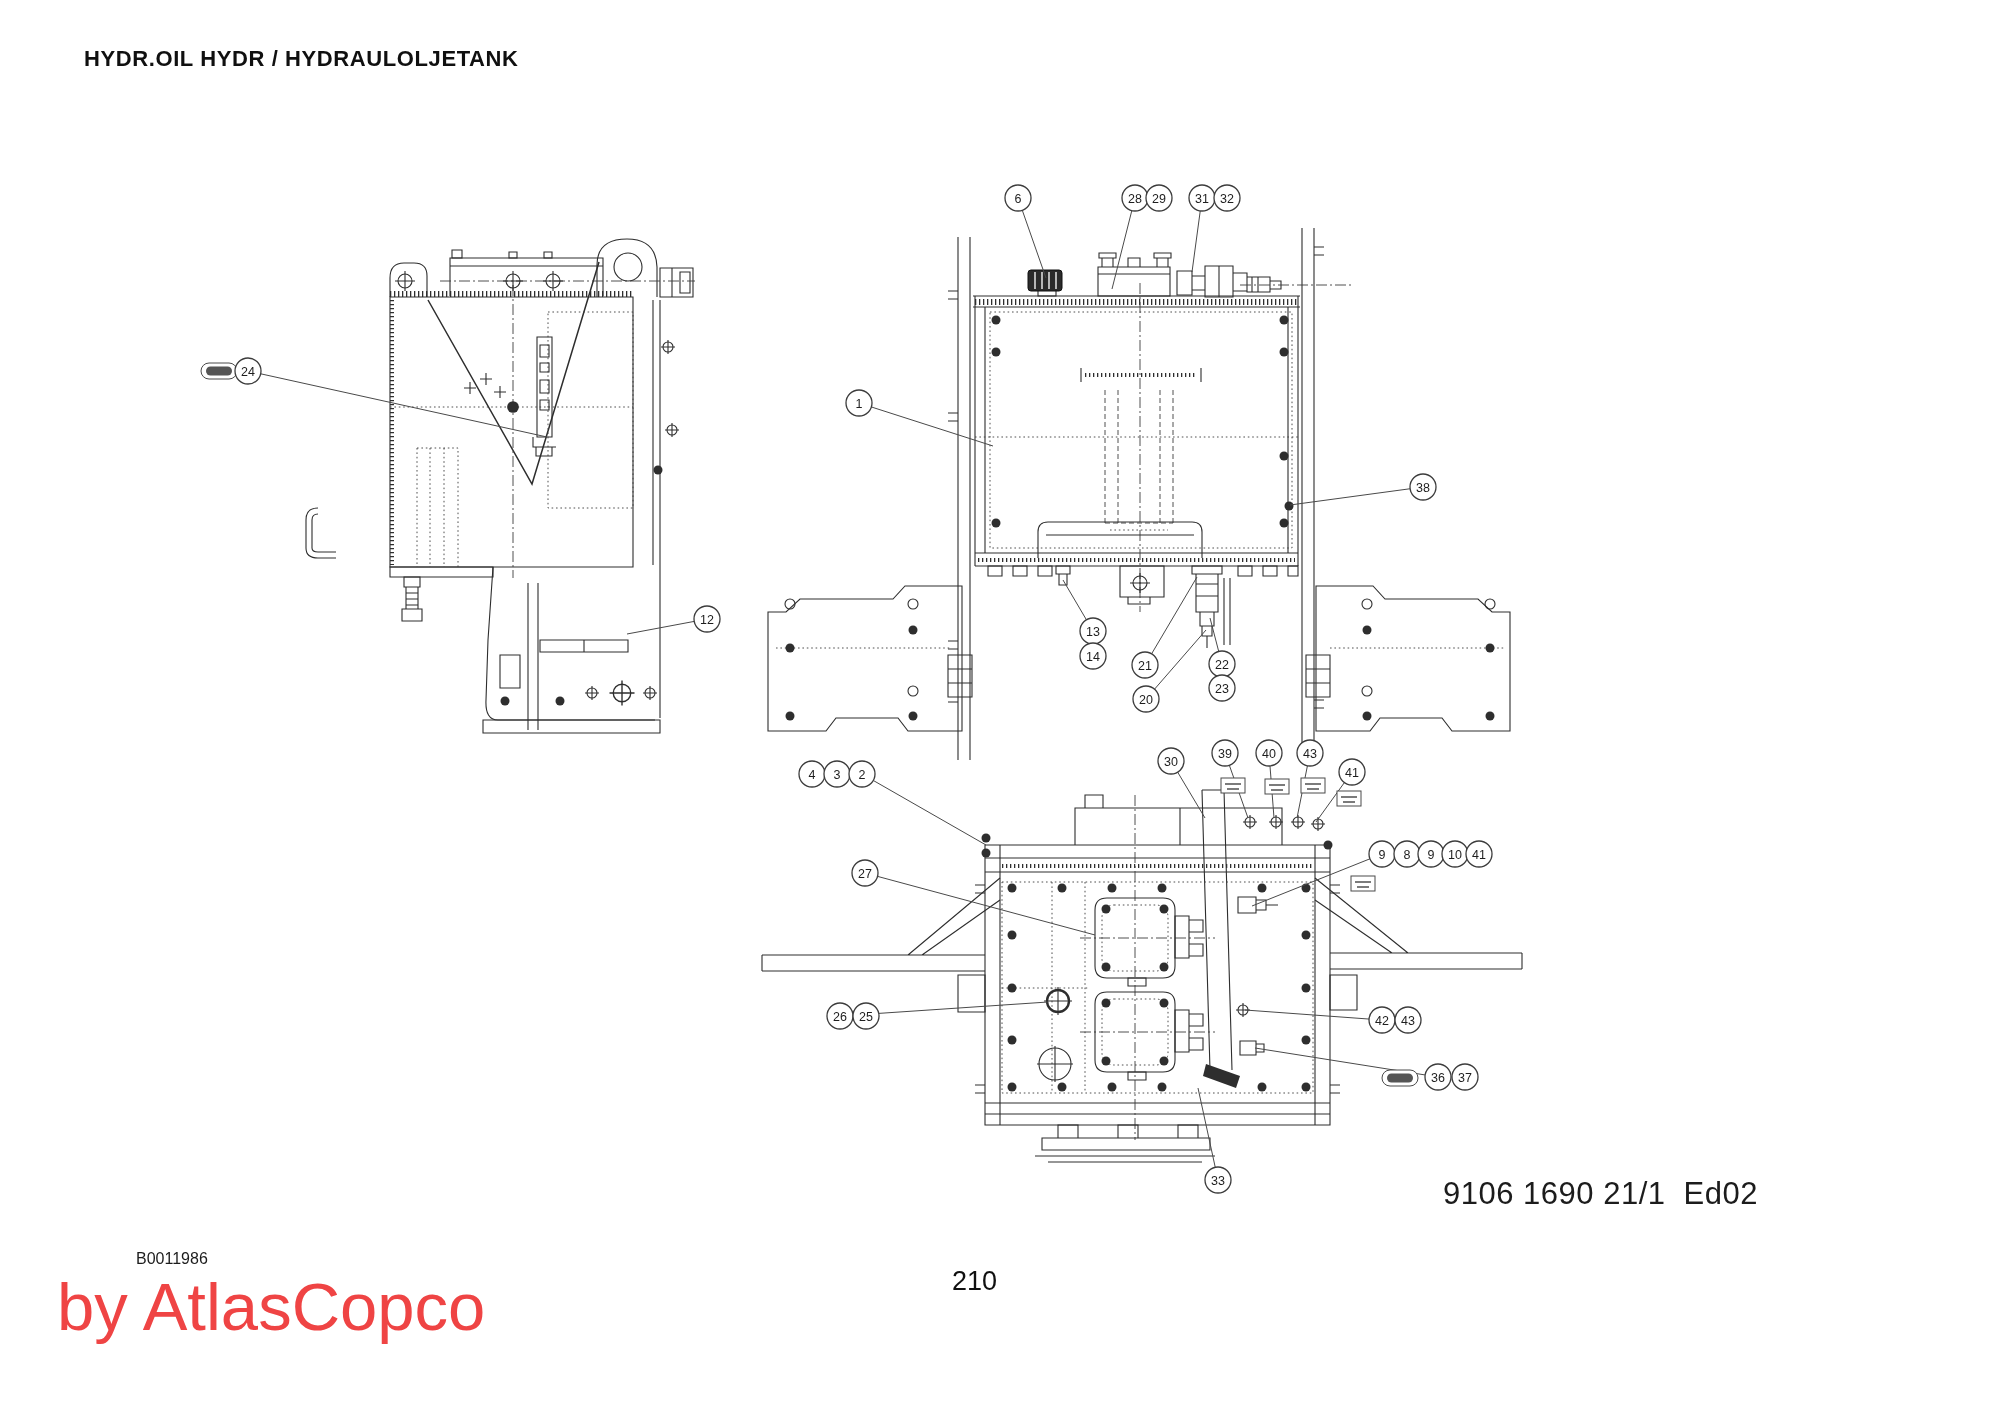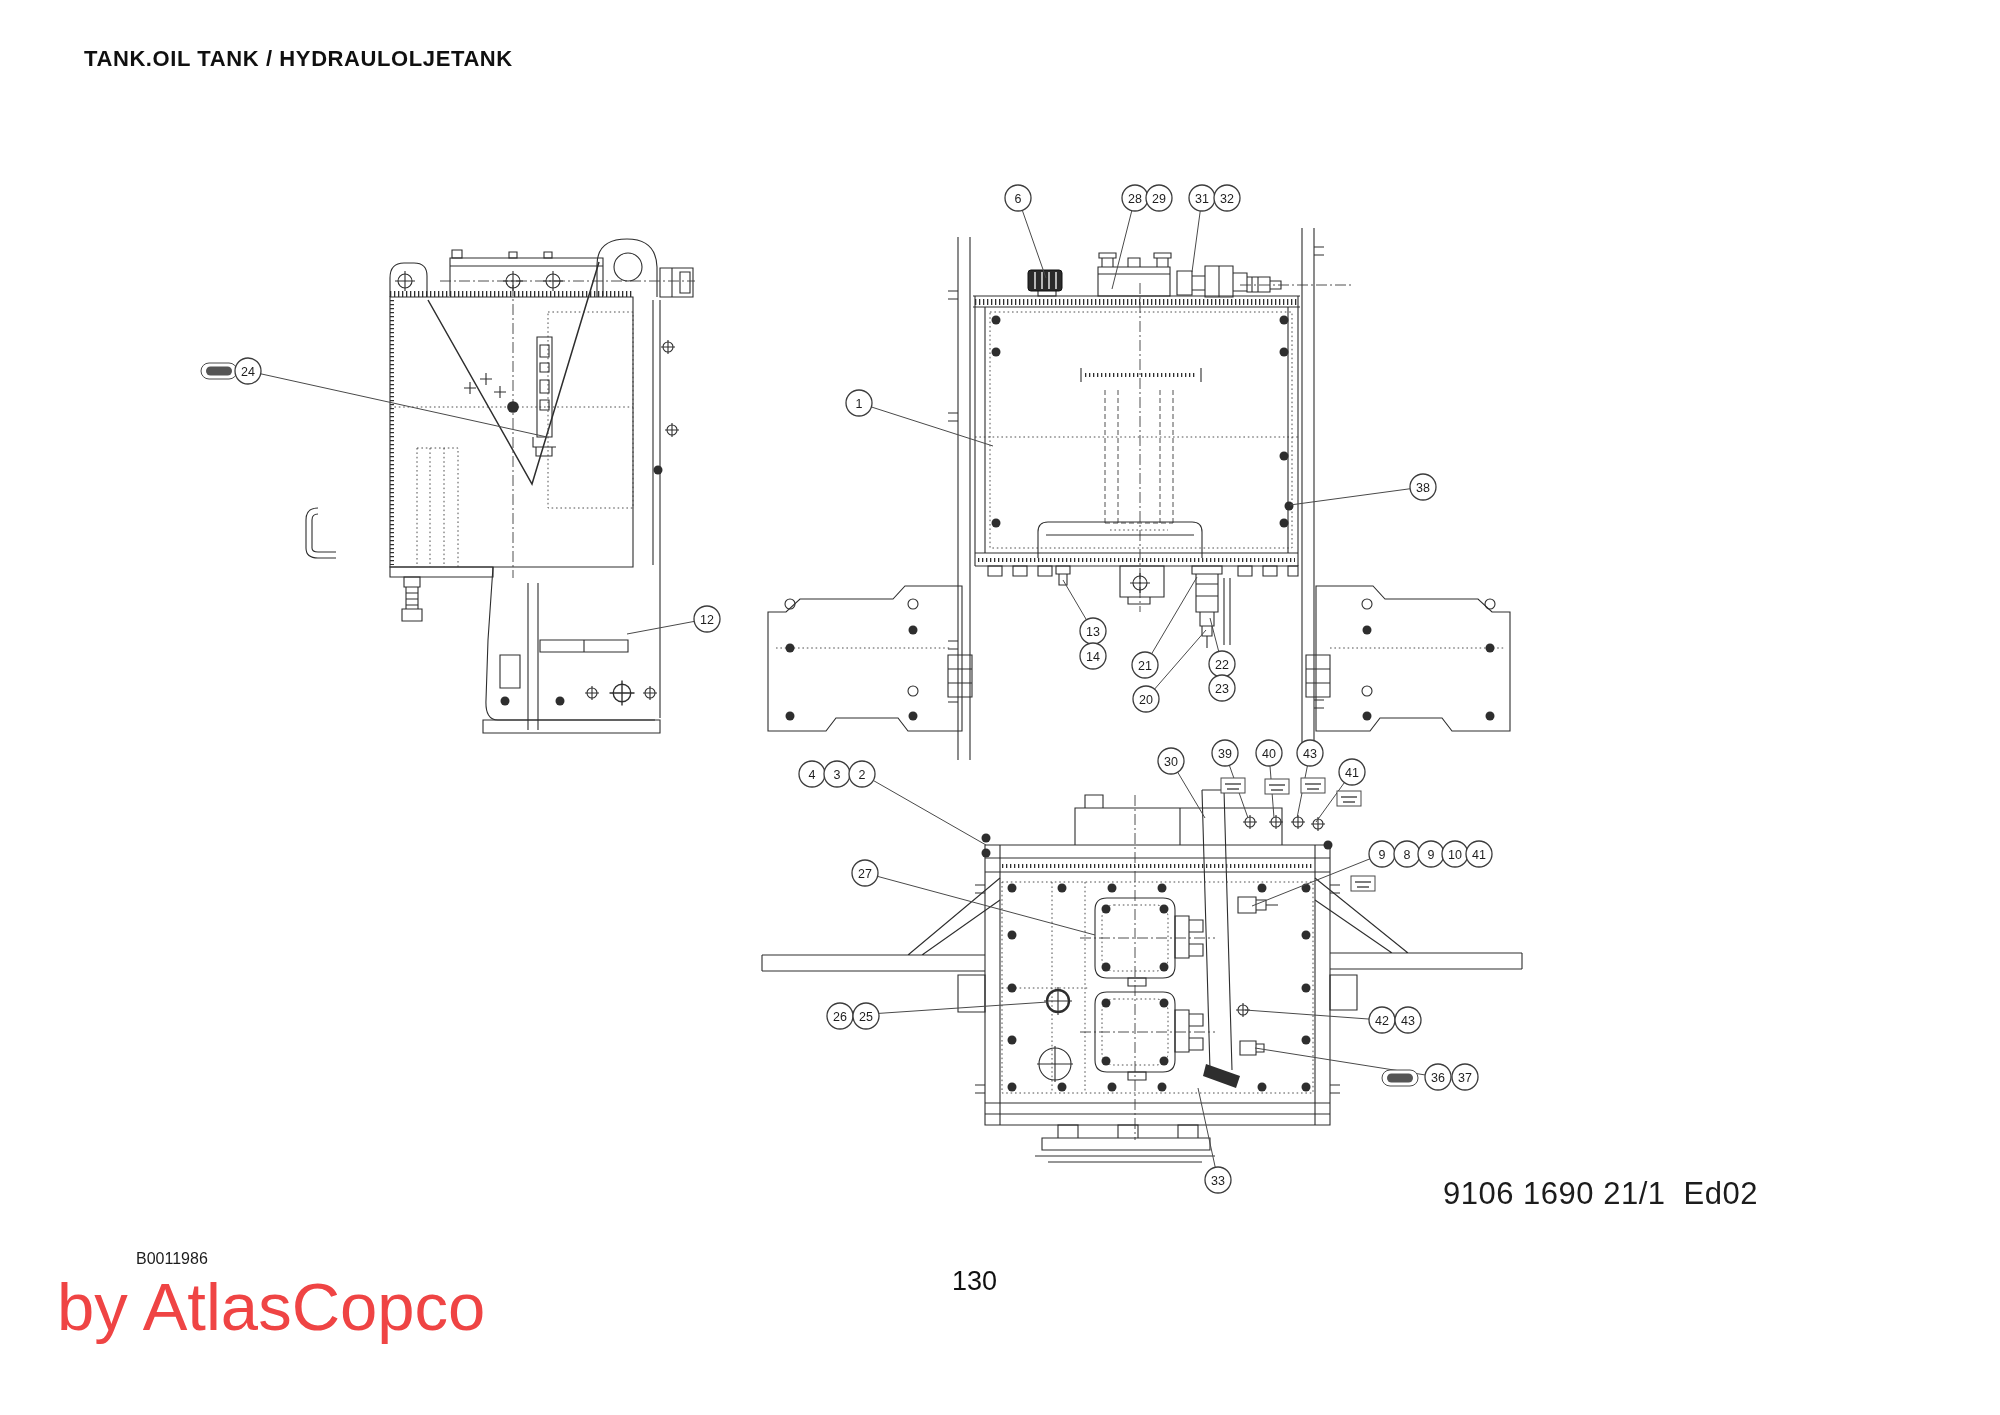--- a/index.html
+++ b/index.html
@@ -25,21 +25,21 @@
   .balloon{fill:#fff;stroke:#3c3c3c;stroke-width:1.3;}
   .balloontxt{font:12.5px "Liberation Sans",sans-serif;fill:#1e1e1e;}
   .leader{stroke:#4a4a4a;stroke-width:1;}
   .flag{fill:#fff;stroke:#4a4a4a;stroke-width:1;}
   .flagtxt{stroke:#5a5a5a;stroke-width:1.6;}
   .pillink{fill:#555;}
 </style>
 </head>
 <body>
 
-<div class="abs title">TANK.OIL TANK / HYDRAULOLJETANK</div>
+<div class="abs title">HYDR.OIL HYDR / HYDRAULOLJETANK</div>
 
 <svg id="diagram" width="2000" height="1415" viewBox="0 0 2000 1415">
   <defs>
     <g id="xb">
         <circle r="7" class="ln"></circle>
         <path class="ln" d="M-10,0H10M0,-10V10"></path>
       </g>
     <g id="xbs">
         <circle r="5" class="ln"></circle>
         <path class="ln" d="M-7,0H7M0,-7V7"></path>
@@ -419,13 +419,13 @@
         <text x="1218" y="1184.5" text-anchor="middle" class="balloontxt">33</text>
       </g>
     </g>
 </svg>
 
 <div class="abs docnum">
   <span>9106 1690 21/1</span><span class="ed">Ed02</span>
 </div>
 <div class="abs figcode">B0011986</div>
 <div class="abs brand">by AtlasCopco</div>
-<div class="abs pagenum">130</div>
+<div class="abs pagenum">210</div>
 
 </body></html>

